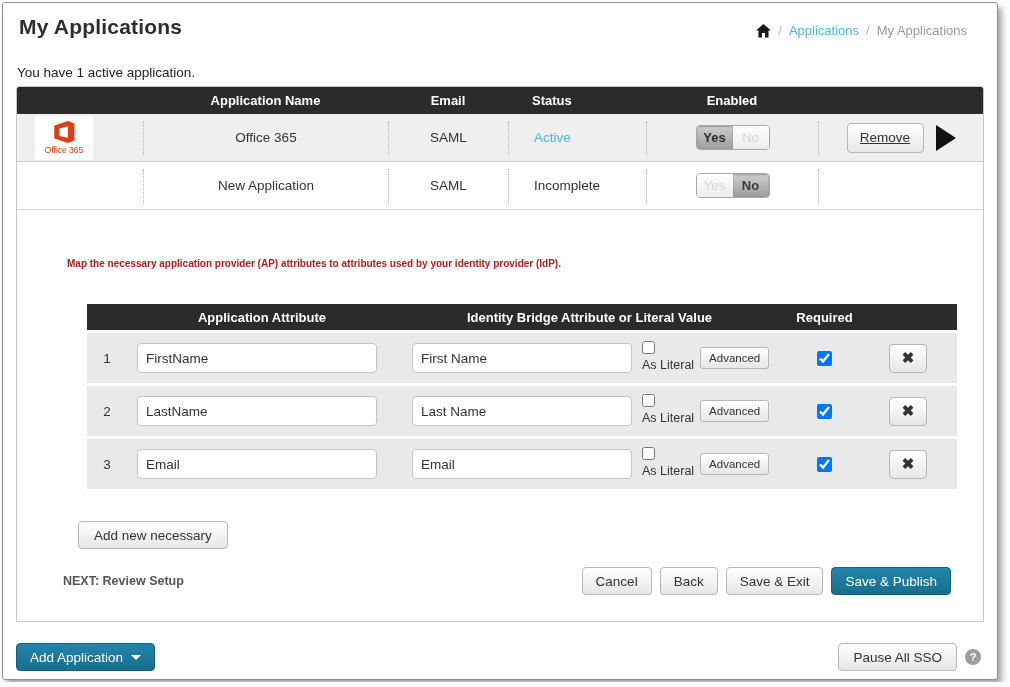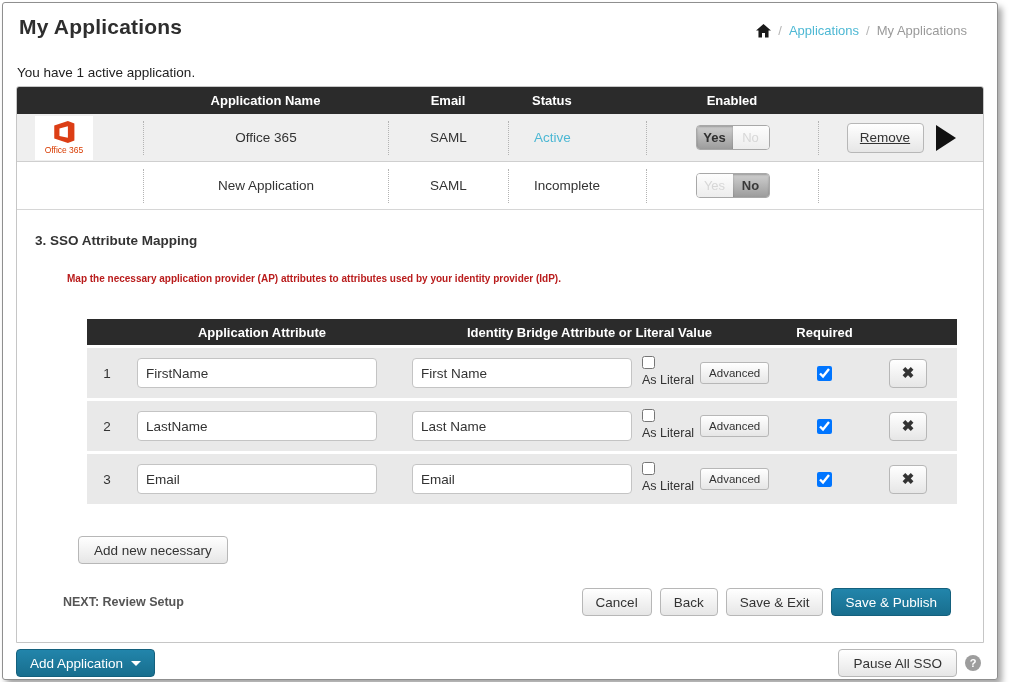--- a/index.html
+++ b/index.html
@@ -63,21 +63,21 @@
   .idp-cell { display:flex; align-items:center; }
   .as-literal { display:flex; align-items:flex-start; gap:4px; margin-left:10px; font-size:12.5px; color:#333;flex-direction:column; }
   .as-literal input { width:13px; height:13px; margin-top:-4px; }
   .btn-advanced { font-size:11.5px; height:22px; padding:0 8px; margin-left:6px; border-radius:3px; }
   .req-cell { display:flex; justify-content:center; }
   .req-cell input { width:15px; height:15px; }
   .btn-x { width:38px; height:29px; font-size:15px; font-weight:bold; border-radius:4px; margin-left:22px; }
   
   .add-attr-row { margin:32px 0 0 61px; }
   .btn-add-attr { height:28px; padding:0 15px; }
-  .panel-bottom { display:flex; align-items:center; justify-content:space-between; margin:24px 32px 0 46px; }
+  .panel-bottom { display:flex; align-items:center; justify-content:space-between; margin:18px 32px 0 46px; }
   .next-label { font-size:12.5px; font-weight:bold; color:#555; }
   .action-btns { display:flex; gap:8px; }
   .btn-action { height:28px; padding:0 13px; }
   .btn-primary { background:linear-gradient(#2285ab,#186e8e); border:1px solid #14607d; color:#fff; font-weight:normal; }
   
   .footer-bar { margin-top:auto; display:flex; align-items:center; justify-content:space-between; padding:6px 16px 8px 13px; }
   .btn-teal { background:linear-gradient(#2285ab,#186e8e); border:1px solid #14607d; color:#fff; height:28px; padding:0 13px; border-radius:4px; font-size:13.5px; display:inline-flex; align-items:center; gap:8px; cursor:pointer; }
   .caret-down { width:0; height:0; border-left:5px solid transparent; border-right:5px solid transparent; border-top:5px solid #fff; margin-top:1px; }
   .footer-right { display:flex; align-items:center; gap:8px; }
   .btn-pause { height:28px; padding:0 14px; }
@@ -149,21 +149,20 @@
       <div class="cell sep">
         <div class="toggle">
           <div class="half inactive-half">Yes</div>
           <div class="half active-half" style="color:#3a3a3a;">No</div>
         </div>
       </div>
       <div class="cell sep"></div>
     </div>
 
     <div class="expand-panel">
-      <div class="sec-heading">3. SSO Attribute Mapping</div>
       <div class="sec-desc">Map the necessary application provider (AP) attributes to attributes used by your identity provider (IdP).</div>
 
       <div class="attr-table">
         <div class="attr-grid attr-header">
           <div></div>
           <div class="h">Application Attribute</div>
           <div class="h">Identity Bridge Attribute or Literal Value</div>
           <div class="h">Required</div>
           <div></div>
         </div>

